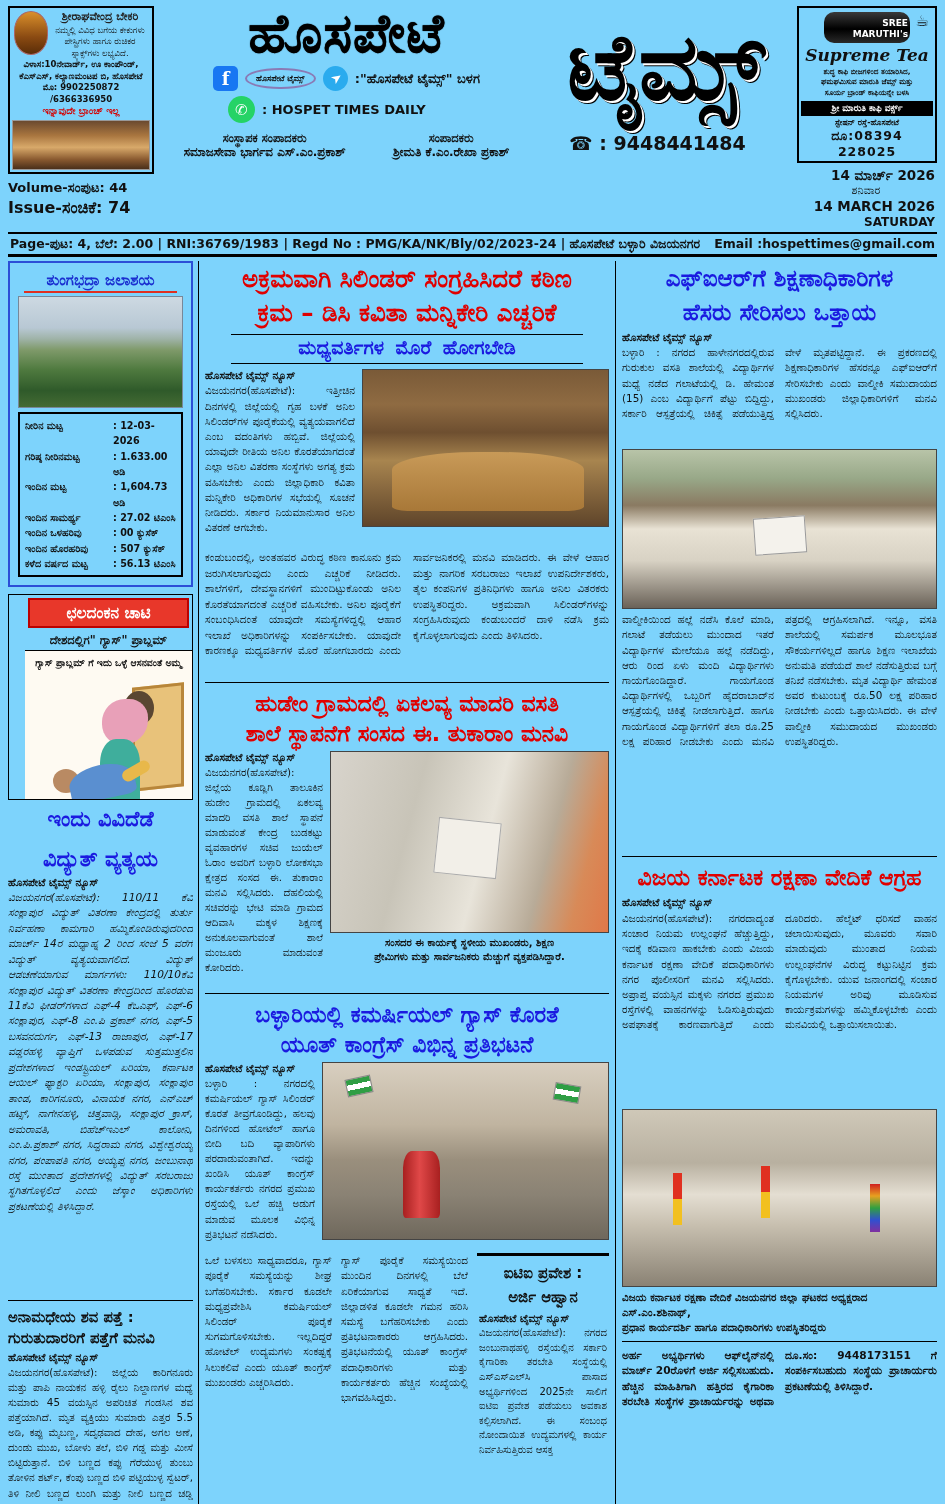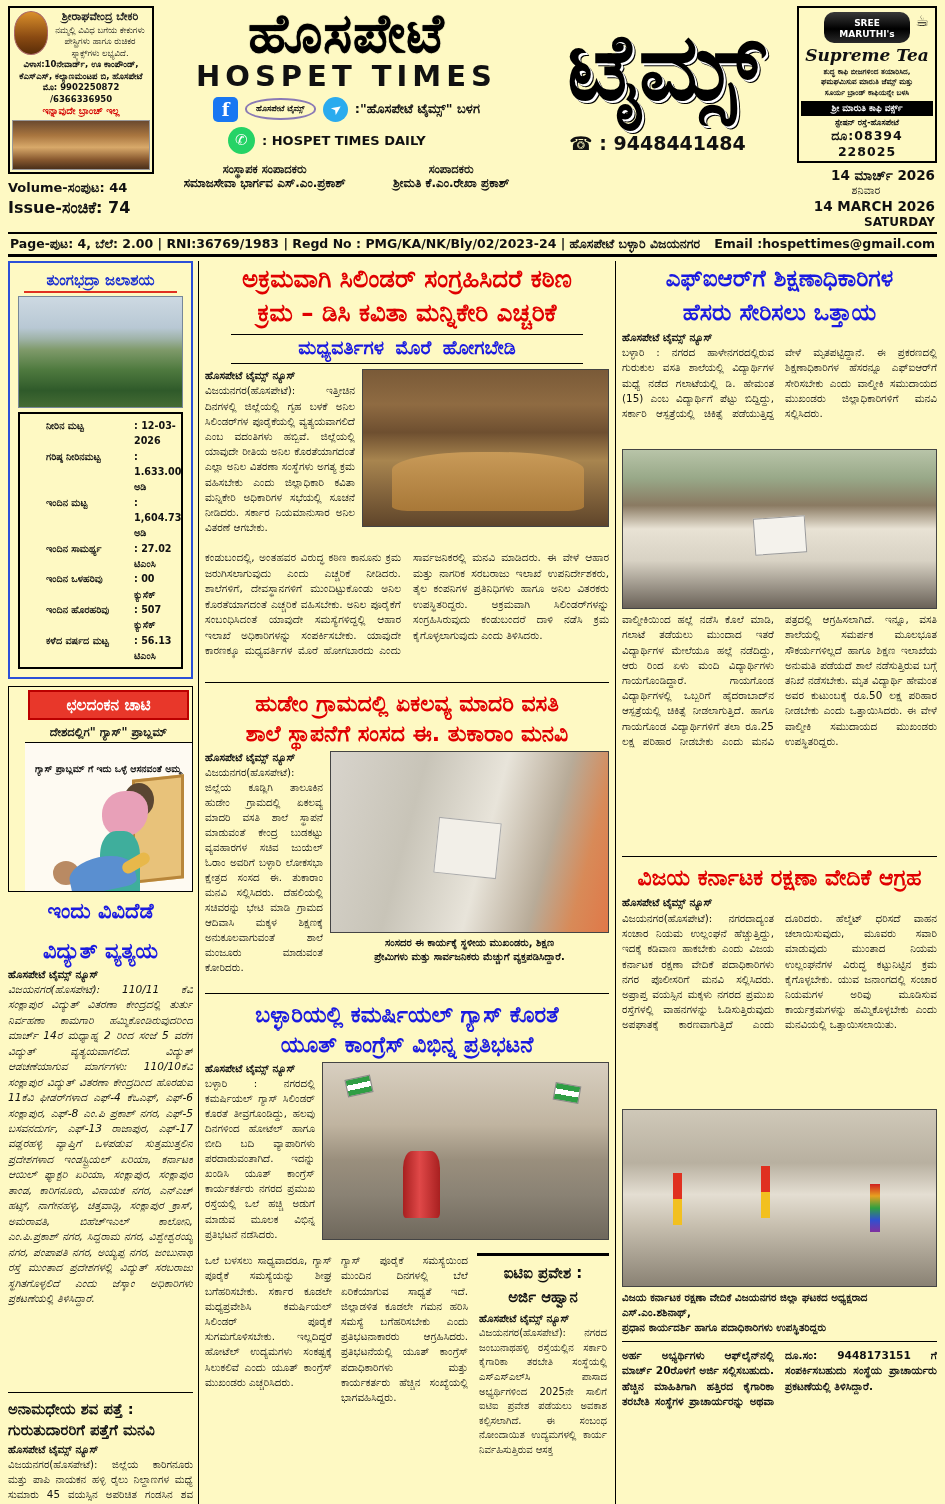--- a/index.html
+++ b/index.html
@@ -1,18 +1,18 @@
 <!DOCTYPE html>
 <html><head>
 <meta charset="utf-8">
 <style>
   * { box-sizing: border-box; margin: 0; padding: 0; }
   html,body { background:#e8e8e8; }
   .page {
-    width: 945px; height: 1504px; margin: 0 auto; background: #fef9c3;
+    width: 945px; height: 1504px; margin: 0 auto; background: #7dd3fc;
     font-family: "DejaVu Sans", sans-serif; color: #111; position: relative; overflow: hidden;
   }
   
   .header { display: flex; gap: 6px; padding: 6px 8px 0 8px; }
   .h-left { width: 146px; flex: 0 0 146px; }
   .adbox { border: 2px solid #000; text-align: center; padding: 2px; font-size: 8.5px; line-height: 1.35; }
   .ad-title { font-weight: bold; font-size: 11px; color:#222; }
   .ad-deity { width: 34px; height: 44px; border-radius: 50% / 45%; float:left;
     background: linear-gradient(180deg,#d98f2b 0%,#8a4a12 60%,#5a2d08 100%); border:1px solid #a66; margin:1px 2px; }
   .ad-photo { height: 50px; margin-top: 2px; border:1px solid #999;
@@ -36,21 +36,21 @@
   .wa-row { justify-content: flex-start; padding-left: 68px; }
   .editors { display: flex; justify-content: space-around; margin-top: 8px; font-size: 12px; font-weight: bold; }
   .editors .lbl { font-size: 11.5px; }
   .h-logo { flex: 0 0 252px; text-align: center; position: relative; }
   .logo-big { font-size: 92px; font-weight: 900; line-height: 1.35; letter-spacing: -2px;
     color:#000; text-shadow: 2px 2px 0 #fff, 3px 3px 0 #000; }
   .phone-line { font-size: 19px; font-weight: bold; text-align: left; padding-left: 30px; margin-top: 2px; white-space: nowrap; }
   .h-right { flex: 0 0 140px; }
   .teabox { border: 2px solid #000; padding: 2px; text-align: center; }
   .tea-plate { background: linear-gradient(180deg,#3a3a3a,#000 55%,#2a2a2a); color: #fff; border-radius: 10px;
-    width: 86px; margin: 2px auto 0; font-size: 9px; font-weight: bold; padding: 6px 2px 3px; line-height: 1.2; }
+    width: 86px; margin: 2px auto 0; font-size: 9px; font-weight: bold; padding: 6px 2px 3px; line-height: 1.2; text-align: right; }
   .tea-cup { position: absolute; font-size: 15px; right: 6px; top: 4px; }
   .teabox { position: relative; }
   .tea-script { font-family: "DejaVu Serif", serif; font-style: italic; font-size: 17px; font-weight: bold; margin: 2px 0; }
   .tea-kn { font-size: 7.3px; font-weight: bold; line-height: 1.45; }
   .tea-bar { background: #000; color: #fff; font-size: 8.8px; font-weight: bold; padding: 2px 0; margin: 3px 0 2px; }
   .tea-addr { font-size: 8px; font-weight: bold; }
   .tea-phone { font-size: 12.5px; font-weight: bold; letter-spacing: 1px; }
   .date-block { text-align: right; margin-top: 4px; line-height: 1.25; padding-right: 2px;}
   .date-kn { font-size: 13.5px; font-weight: bold; }
   .day-kn { font-size: 11px; text-align: center; }
@@ -66,28 +66,28 @@
   .byline { font-weight: bold; font-size: 10.5px; margin: 3px 0 1px; }
   .jtxt { font-size: 10.6px; text-align: justify; line-height: 1.46; }
   .divider { border-top: 1.5px solid #000; margin: 6px 0; }
   
   .tb-box { border: 2.5px solid #2b4fd7; padding: 6px; }
   .tb-title { color: #1a2fd0; font-weight: bold; font-size: 15px; text-align: center;
     border-bottom: 2px solid #e03020; margin: 2px 8px 3px; padding-bottom: 2px; }
   .tb-photo { height: 112px; border: 1px solid #789; margin: 0 2px;
     background: linear-gradient(180deg,#cdd9e2 0%,#b8c8d4 28%,#9fb3a8 38%,#7f9a6a 48%,#4f7a3f 66%,#2f5a2a 85%,#446b33 100%); }
   .tb-table { border: 2px solid #000; margin: 4px 2px 2px; padding: 4px 5px; font-size: 9.6px; font-weight: bold; line-height: 1.6; }
-  .tb-row { display: flex; margin-left: 21px; }
+  .tb-row { display: flex; }
   .tb-row .lab { width: 88px; flex: 0 0 88px; }
   .cartoon { margin-top: 7px; border: 1.5px solid #000; padding-left: 16px; }
   .cartoon-head { background: #e8372a; color: #fff; font-weight: bold; font-size: 15.5px; text-align: center;
     padding: 4px 0; border: 2px solid #b00; margin: 3px; }
   .cartoon-cap { font-weight: bold; font-size: 11.5px; text-align: center; padding: 2px 1px 3px; border-bottom: 1px solid #000; }
   .cartoon-art { height: 148px; position: relative; background: #fefaf2; overflow: hidden; }
-  .speech { position: absolute; top: 6px; left: 10px; right: 10px; font-size: 9.3px; font-weight: bold; line-height: 1.3; margin-top: 14px; }
+  .speech { position: absolute; top: 6px; left: 10px; right: 10px; font-size: 9.3px; font-weight: bold; text-align: center; line-height: 1.3; }
   .mirror { position: absolute; right: 8px; top: 34px; width: 52px; height: 104px; background: #e8c27a; border: 3px solid #b8863a; transform: skewY(-6deg); }
   .woman { position: absolute; right: 44px; top: 48px; width: 46px; height: 46px; background: #e8a0b8; border-radius: 50% 40% 55% 45%; }
   .woman-hair { position: absolute; right: 38px; top: 40px; width: 30px; height: 34px; background: #5a4632; border-radius: 50%; }
   .woman-body { position: absolute; right: 52px; top: 88px; width: 40px; height: 60px; background: #3fae9c; border-radius: 40% 40% 0 0; }
   .kid-head { position: absolute; left: 28px; bottom: 6px; width: 26px; height: 24px; background: #b98a63; border-radius: 50%; }
   .kid-body { position: absolute; left: 44px; bottom: 0; width: 66px; height: 34px; background: #5a8fd0; border-radius: 60% 60% 20% 20%; transform: rotate(-12deg); }
   .kid-arm { position: absolute; left: 96px; bottom: 22px; width: 30px; height: 12px; background: #e8b84a; border-radius: 8px; transform: rotate(-30deg); }
   .head-blue { color: #1a1ae0; font-weight: bold; text-align: center; }
   .head-red { color: #e00000; font-weight: bold; text-align: center; }
   .power-head { font-size: 21px; line-height: 1.3; margin-top: 6px; }
@@ -168,21 +168,20 @@
         <div style="font-weight:bold;">ಮೊ: 9902250872 /6366336950</div>
         <div class="ad-red">ಇನ್ನಾವುದೇ ಬ್ರಾಂಚ್ ಇಲ್ಲ</div>
         <div class="ad-photo"></div>
       </div>
       <div class="vol-line">Volume-ಸಂಪುಟ: 44</div>
       <div class="issue-line">Issue-ಸಂಚಿಕೆ: 74</div>
     </div>
 
     <div class="h-mid">
       <div class="kn-title">ಹೊಸಪೇಟೆ</div>
-      <div class="en-title">HOSPET TIMES</div>
       <div class="social-row">
         <span class="icon-fb">f</span>
         <span class="badge-oval">ಹೊಸಪೇಟೆ ಟೈಮ್ಸ್</span>
         <span class="icon-tg">
             <span>➤</span>
           </span>
         <span>:"ಹೊಸಪೇಟೆ ಟೈಮ್ಸ್" ಬಳಗ</span>
       </div>
       <div class="social-row wa-row">
         <span class="icon-wa">✆</span>

